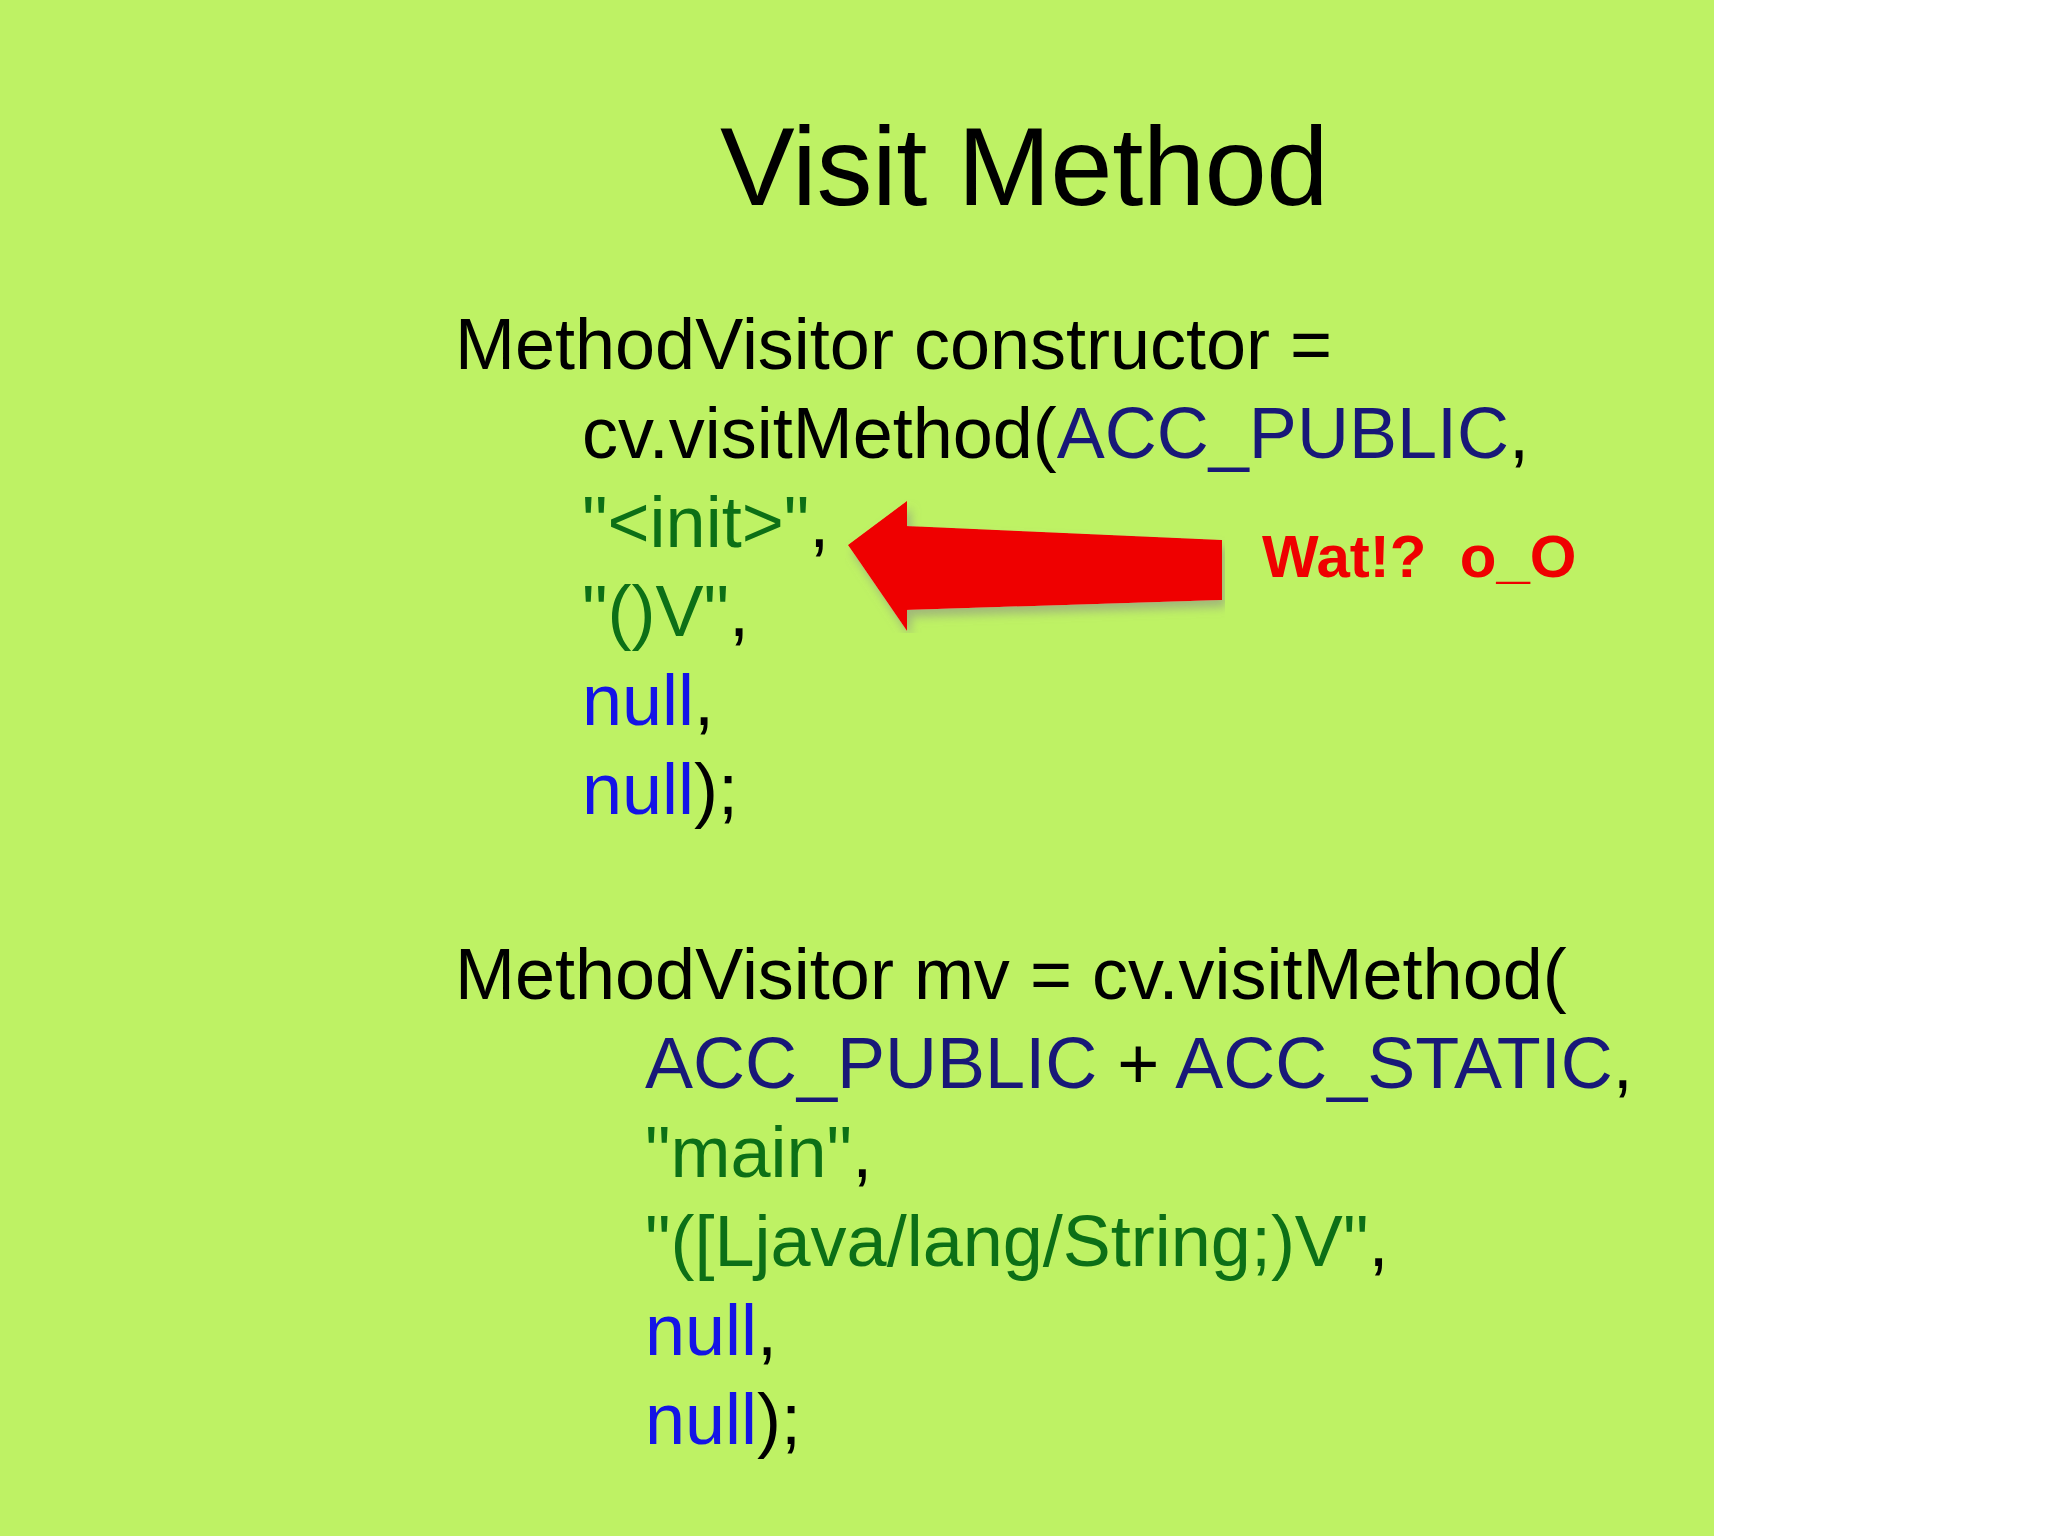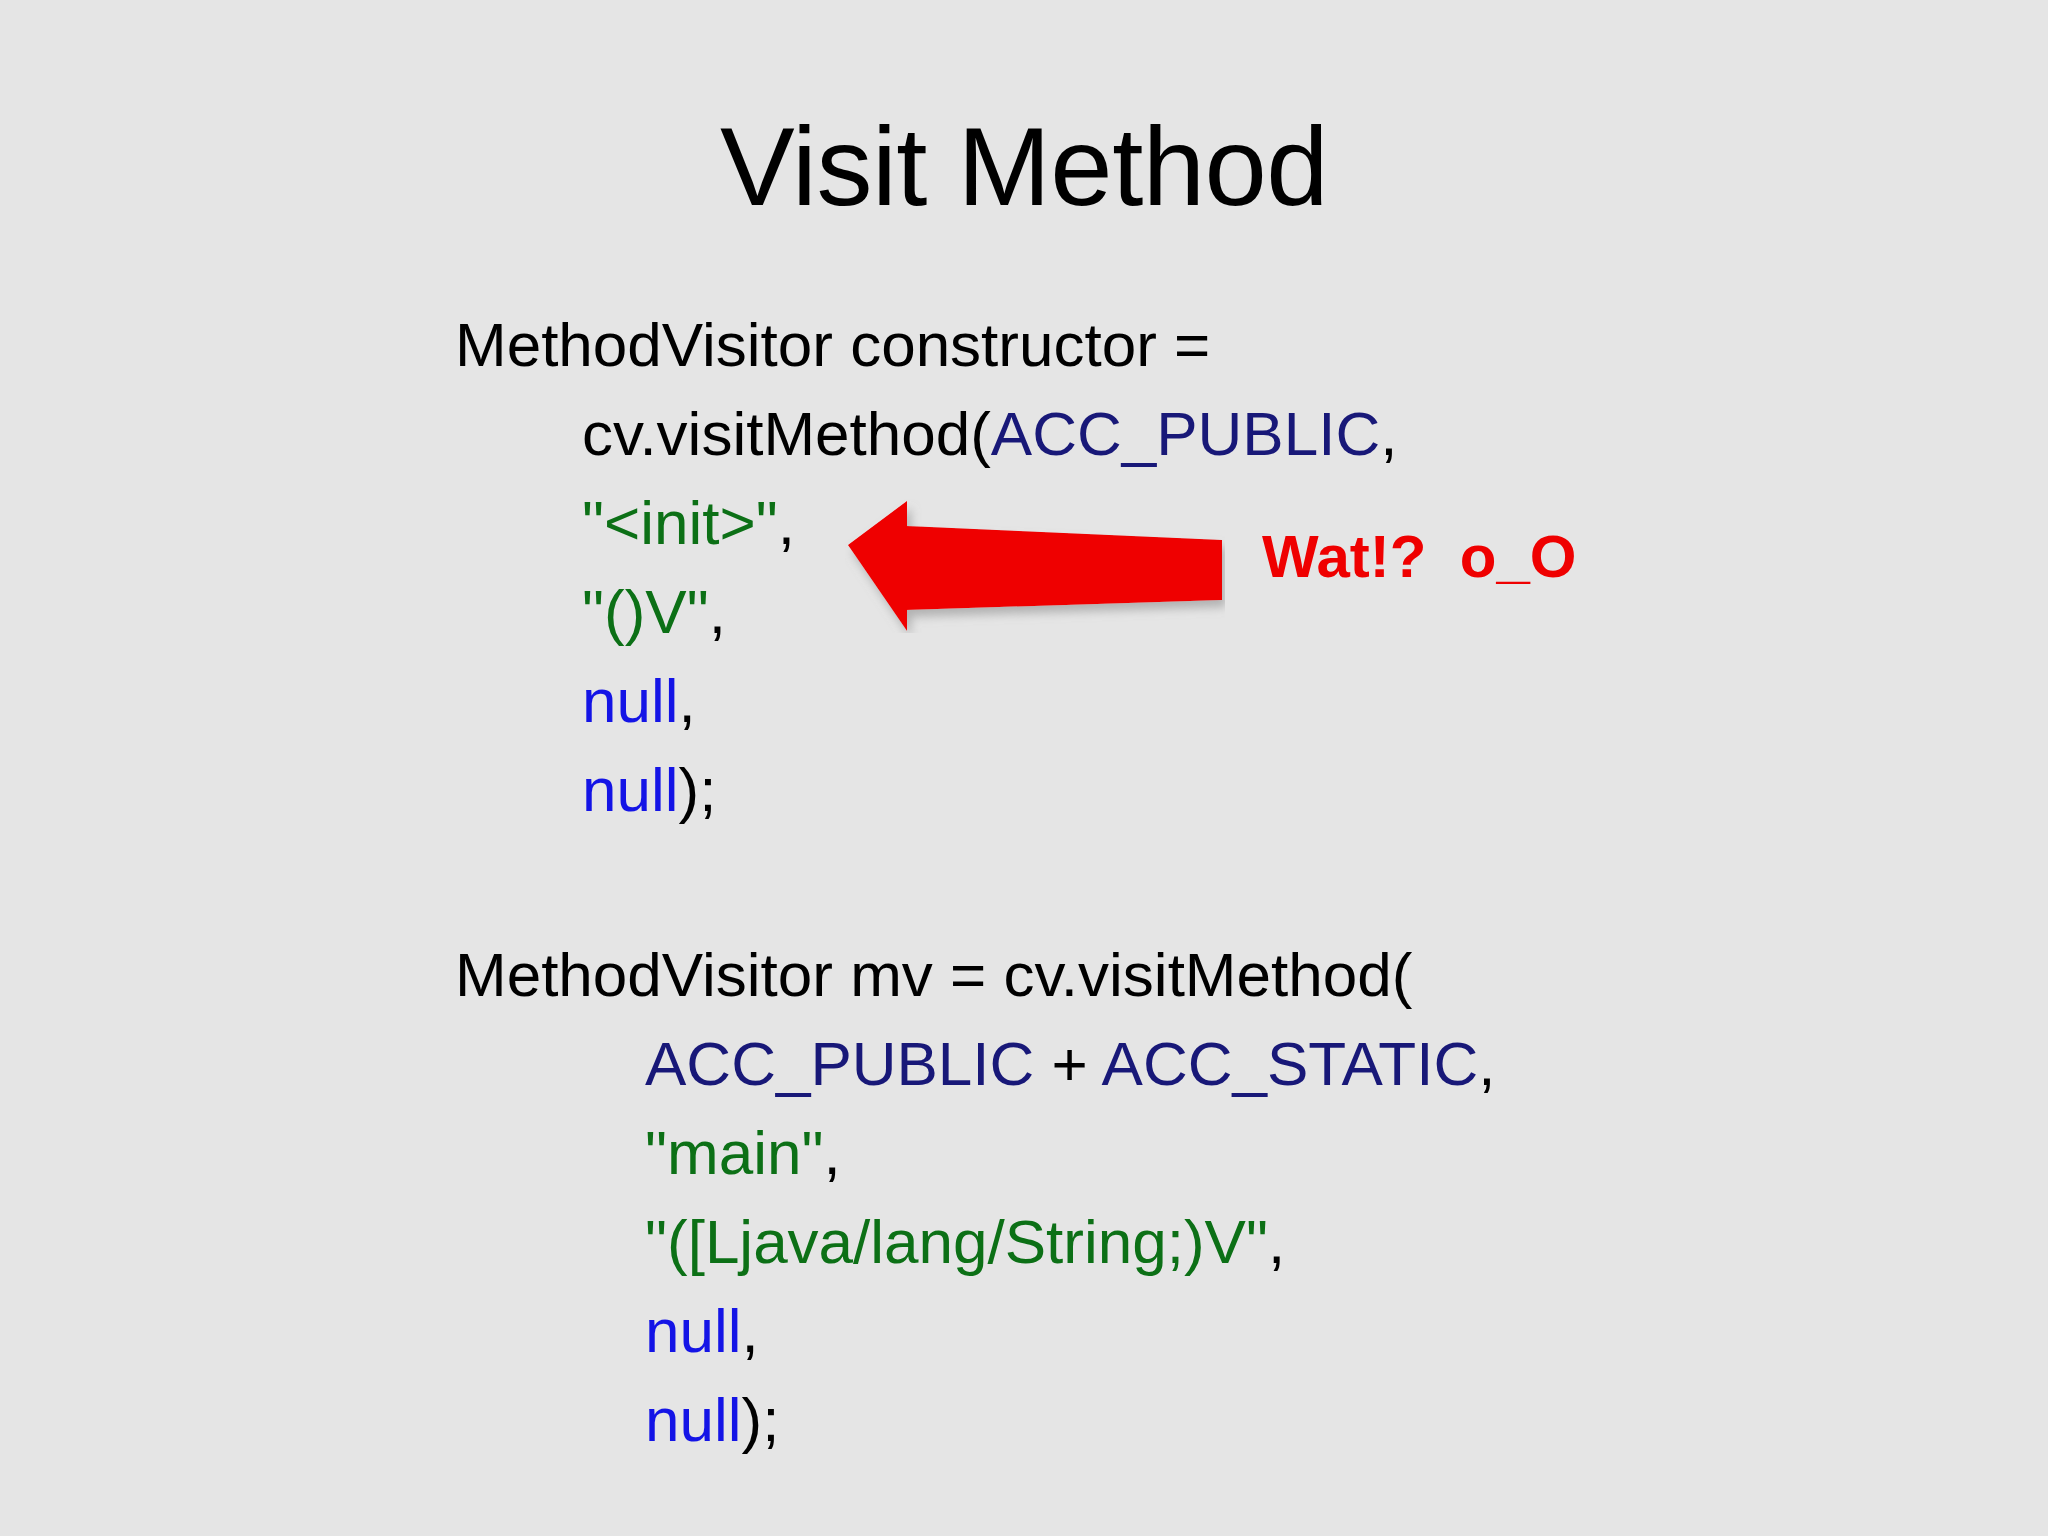--- a/index.html
+++ b/index.html
@@ -10,44 +10,44 @@
   body {
     width: 2048px;
     height: 1536px;
     overflow: hidden;
     font-family: "Liberation Sans", sans-serif;
     -webkit-font-smoothing: antialiased;
   }
 
   #slide {
     position: relative;
-    width: 2048px;
+    width: 1714px;
     height: 1536px;
-    background: #e5e5e5;
+    background: #bef264;
   }
 
   
   #slide-title {
     position: absolute;
     left: 0;
     top: 108px;
     width: 2048px;
     text-align: center;
     font-size: 112px;
     line-height: 1.05;
     font-weight: 400;
     color: #000000;
     letter-spacing: -0.5px;
     white-space: pre;
   }
 
   
   .code-block {
     position: absolute;
-    font-size: 62px;
+    font-size: 72px;
     line-height: 89px;
     font-weight: 400;
     color: #000000;
     white-space: pre;
   }
   #code-block-1 { left: 0; top: 300px; width: 2048px; }
   #code-block-2 { left: 0; top: 930px; width: 2048px; }
 
   .code-line {
     display: block;

